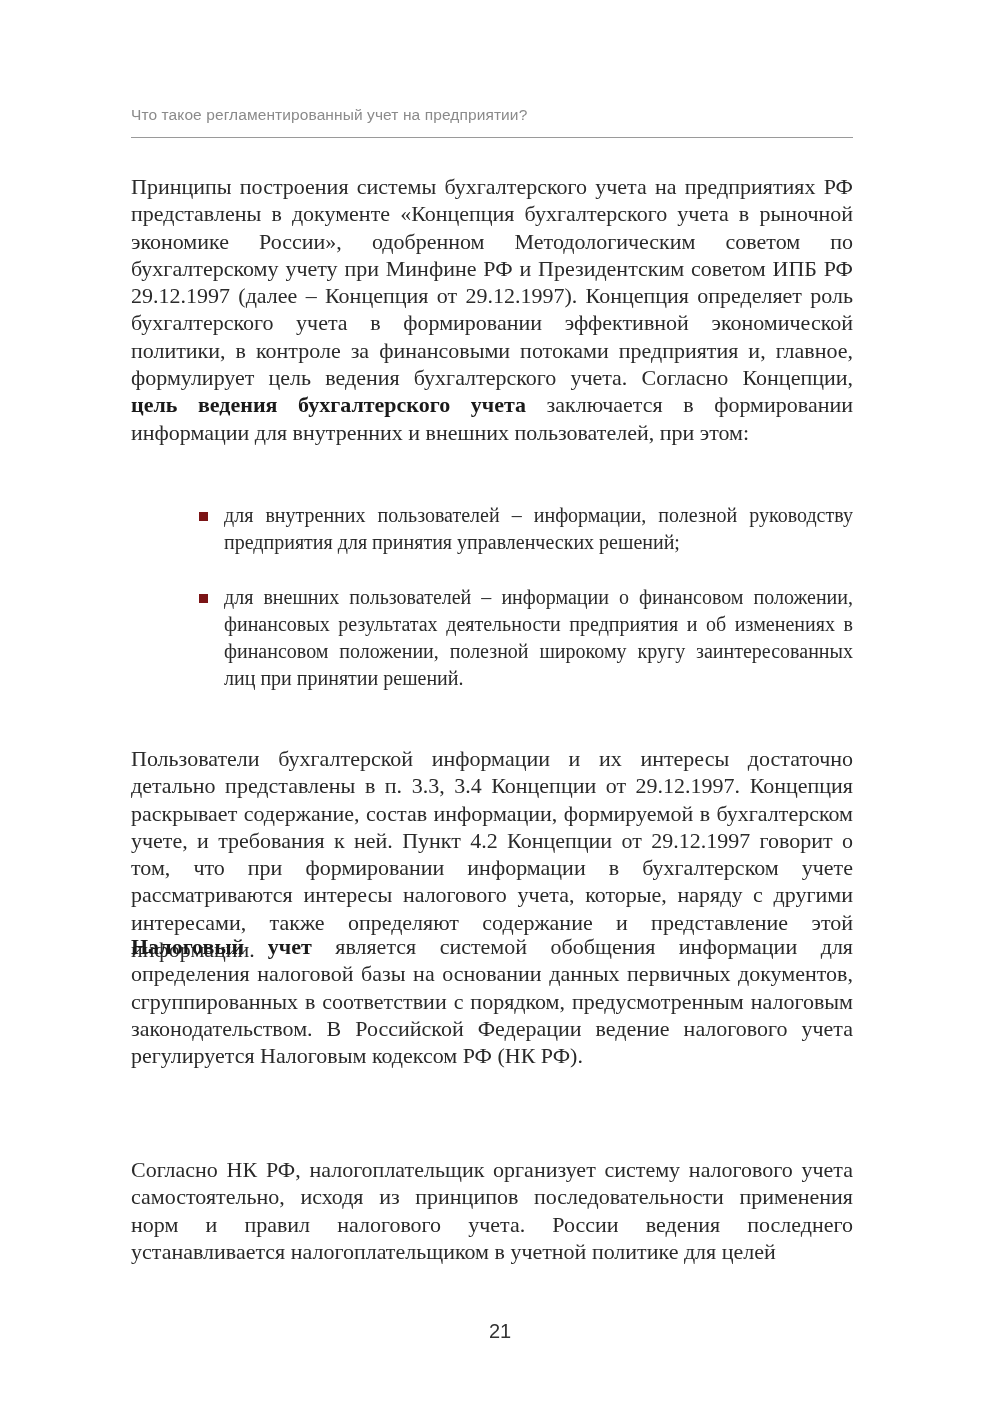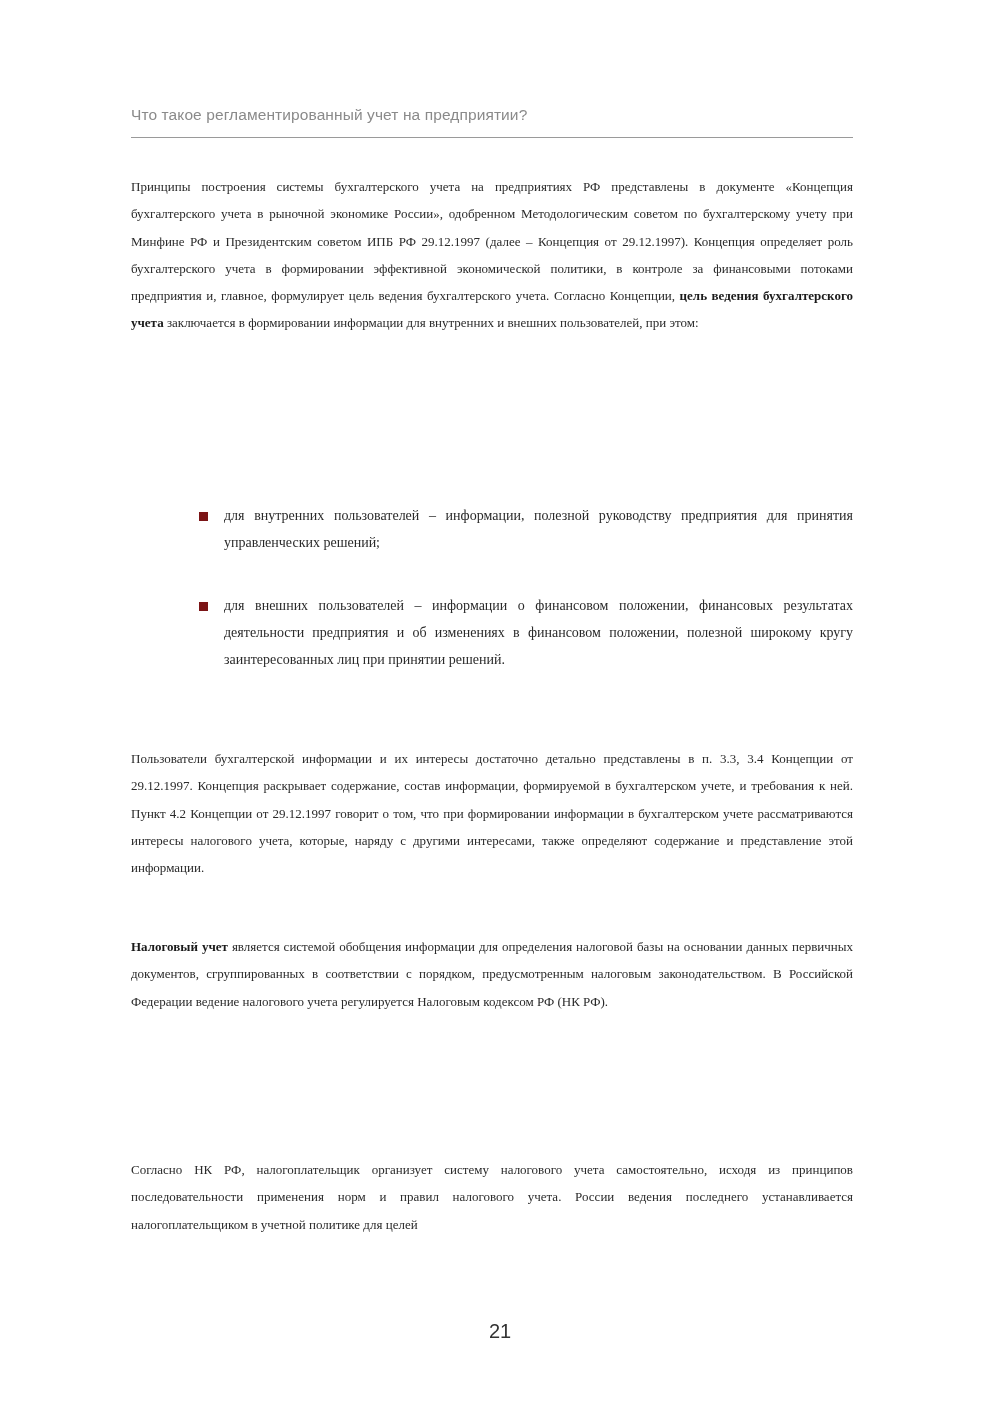--- a/index.html
+++ b/index.html
@@ -9,32 +9,32 @@
     position: absolute; left: 131px; top: 106px; width: 722px;
     font-family: "Liberation Sans", sans-serif; font-size: 15.5px; color: #8a8a8a;
     letter-spacing: 0.1px;
   }
   .header-rule {
     position: absolute; left: 131px; top: 137px; width: 722px; height: 0;
     border-top: 1.5px solid #9a9a9a;
   }
   .body-text {
     position: absolute; left: 131px; width: 722px;
-    font-family: "Liberation Serif", serif; font-size: 13px; line-height: 27.3px;
+    font-family: "Liberation Serif", serif; font-size: 22px; line-height: 27.3px;
     color: #2a2a2a; text-align: justify;
   }
   .body-text b { color: #1a1a1a; }
   .p1 { top: 173px; }
   .bullets { position: absolute; left: 196px; top: 502px; width: 657px; margin: 0; padding: 0; list-style: none; }
   .bullets li {
     position: relative; padding-left: 28px;
-    font-family: "Liberation Serif", serif; font-size: 14px; line-height: 27.3px;
+    font-family: "Liberation Serif", serif; font-size: 20px; line-height: 27.3px;
     color: #2a2a2a; text-align: justify;
   }
-  .bullets li + li { margin-top: 35px; }
+  .bullets li + li { margin-top: 27px; }
   .bullet-mark {
     position: absolute; left: 3px; top: 10px; width: 9px; height: 9px; background: #7b1416;
   }
   .p2 { top: 745px; }
   .p3 { top: 933px; }
   .p4 { top: 1156px; }
   .page-number {
     position: absolute; left: 0; width: 1000px; top: 1320px; text-align: center;
     font-family: "Liberation Sans", sans-serif; font-size: 20px; color: #333;
   }

